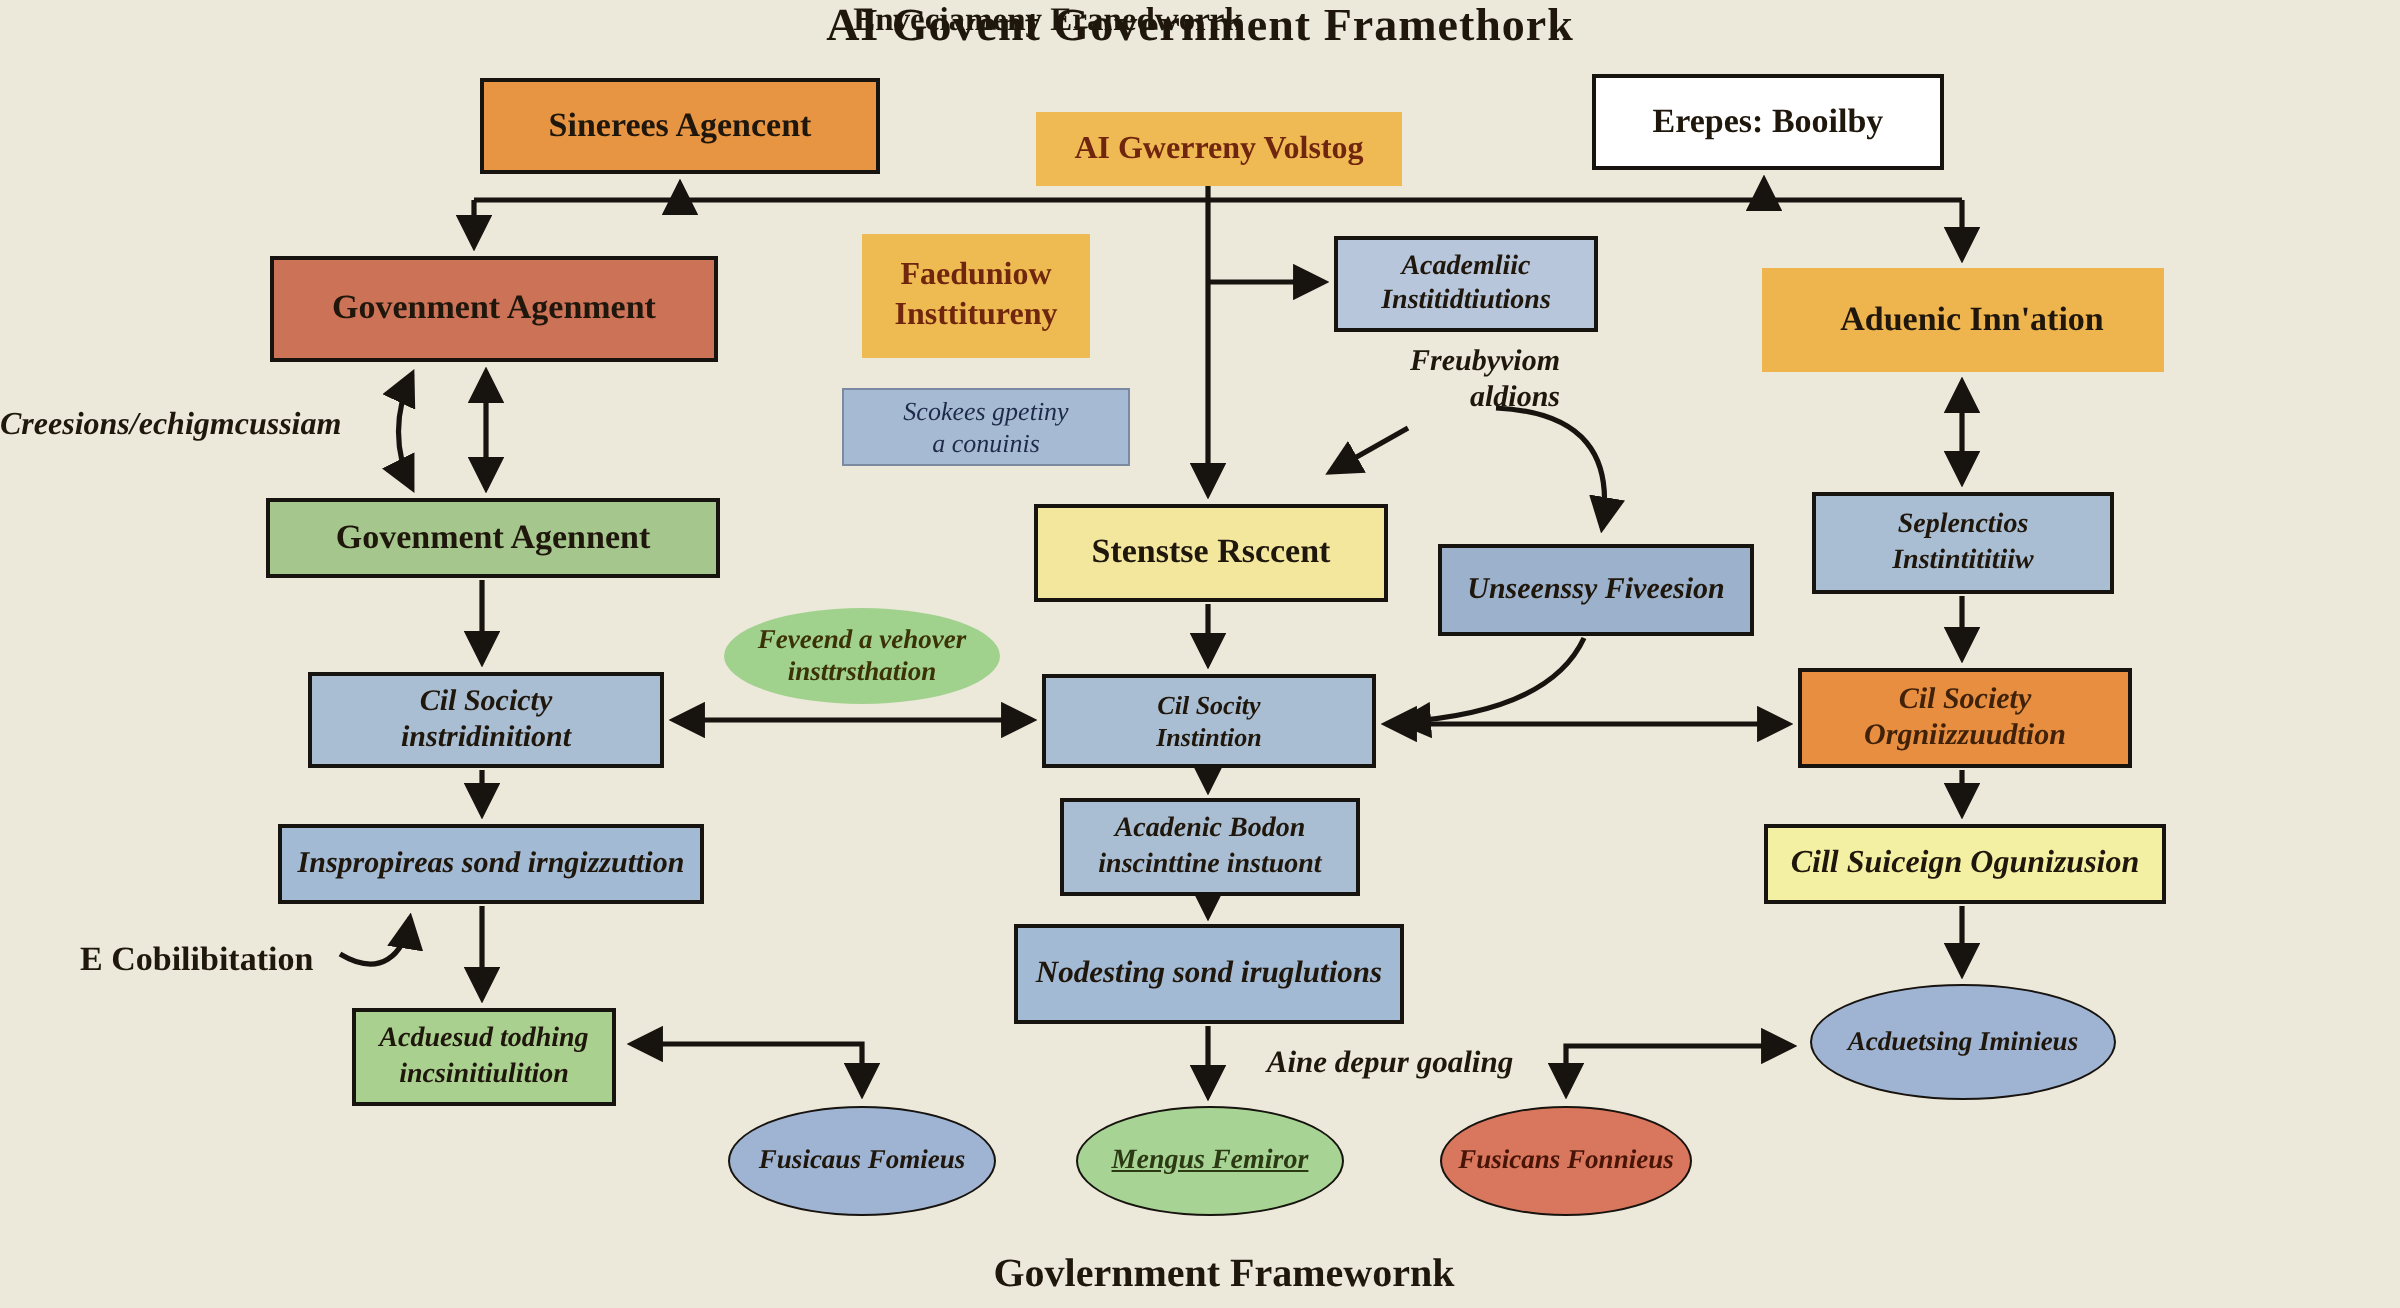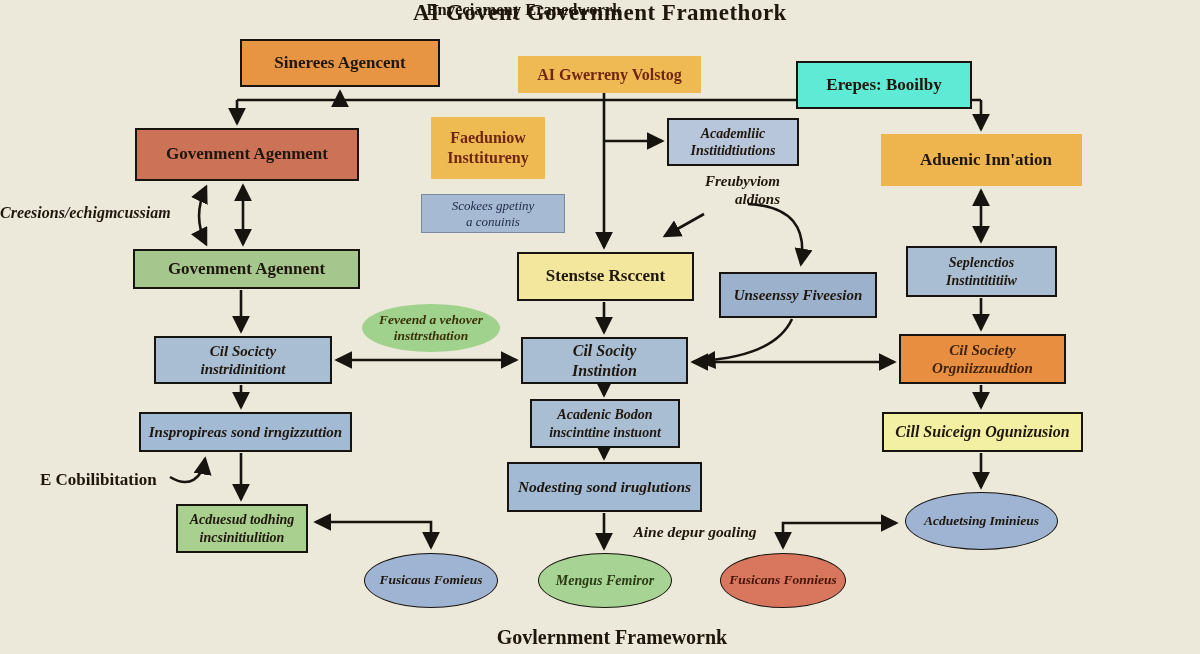--- a/index.html
+++ b/index.html
@@ -16,43 +16,43 @@
   .title{left:0;top:4;width:1200px;text-align:center;font-size:23px;font-weight:bold;letter-spacing:.5px;}
   .subtitle{left:0;top:30;width:1048px;text-align:center;font-size:16.5px;font-weight:bold;}
   .footer{left:12px;top:626px;width:1200px;text-align:center;font-size:20px;font-weight:bold;}
   .lbl-creesions{left:0;top:204px;width:195px;font-size:16px;text-align:left;}
   .lbl-freubyviom{left:662px;top:172px;width:118px;font-size:15px;text-align:right;line-height:1.2;}
   .lbl-ecob{left:40px;top:470px;width:160px;font-size:17px;}
   .lbl-aine{left:625px;top:523px;width:140px;font-size:15.5px;text-align:center;}
 
   .n-sinerees{left:240px;top:39px;width:200px;height:48px;background:#e79543;font-size:17px;}
   .n-volstog{left:518px;top:56px;width:183px;height:37px;background:#efb954;color:#70260e;font-size:16px;}
-  .n-erepes{left:796px;top:37px;width:176px;height:48px;background:#5eead4;font-size:17px;margin-top:24px;}
+  .n-erepes{left:796px;top:37px;width:176px;height:48px;background:#ffffff;font-size:17px;}
   .n-agenment{left:135px;top:128px;width:224px;height:53px;background:#cc7257;font-size:17px;}
   .n-faeduniow{left:431px;top:117px;width:114px;height:62px;background:#eebb52;color:#70260e;font-size:16px;}
   .n-academliic{left:667px;top:118px;width:132px;height:48px;background:#b7c6da;font-size:14px;}
   .n-aduenic{left:881px;top:134px;width:201px;height:52px;background:#eeb44e;font-size:17px;padding-left:11px;}
   .n-scokees{left:421px;top:194px;width:144px;height:39px;background:#a6bad3;color:#1e2a4a;
              border:1px solid #7b8aa0;font-size:13px;}
   .n-agennent{left:133px;top:249px;width:227px;height:40px;background:#a5c78d;font-size:17px;}
   .n-stenstse{left:517px;top:252px;width:177px;height:49px;background:#f2e79d;font-size:17px;}
   .n-unseenssy{left:719px;top:272px;width:158px;height:46px;background:#9cb2cc;font-size:15px;}
   .n-seplenctios{left:906px;top:246px;width:151px;height:51px;background:#a9bdd3;font-size:14px;}
   .n-cilleft{left:154px;top:336px;width:178px;height:48px;background:#a9bdd3;font-size:15px;}
   .n-feveend{left:362px;top:304px;width:138px;height:48px;background:#a0d28e;border:none;
              font-size:13.5px;color:#3c3208;}
-  .n-cilcenter{left:521px;top:337px;width:167px;height:47px;background:#a9bdd3;font-size:16px;}
+  .n-cilcenter{left:521px;top:337px;width:167px;height:47px;background:#a9bdd3;font-size:13px;}
   .n-cilorg{left:899px;top:334px;width:167px;height:50px;background:#e78e40;font-size:15px;color:#40220a;}
   .n-inspropireas{left:139px;top:412px;width:213px;height:40px;background:#a3bad5;font-size:15px;}
   .n-acadenic{left:530px;top:399px;width:150px;height:49px;background:#a9bdd3;font-size:14px;}
   .n-suiceign{left:882px;top:412px;width:201px;height:40px;background:#f4f0a3;font-size:16px;}
   .n-acduesud{left:176px;top:504px;width:132px;height:49px;background:#a9d08f;font-size:14px;}
   .n-nodesting{left:507px;top:462px;width:195px;height:50px;background:#a3bad5;font-size:15.5px;}
   .n-fusicaus{left:364px;top:553px;width:134px;height:55px;background:#9fb3d2;font-size:13.5px;}
-  .n-mengus{left:538px;top:553px;width:134px;height:55px;background:#a7d394;font-size:14px;color:#2c3a14;}
+  .n-mengus{left:538px;top:553px;width:134px;height:55px;background:#a7d394;font-size:14px;color:#2c3a14;text-decoration:underline;}
   .n-fusicans{left:720px;top:553px;width:126px;height:55px;background:#d8765e;font-size:13.5px;color:#471406;}
   .n-acduetsing{left:905px;top:492px;width:153px;height:58px;background:#9fb3d2;font-size:13.5px;}
 </style>
 </head>
 <body>
 
 <div class="stage">
 
   <svg class="edges">
     <defs>

